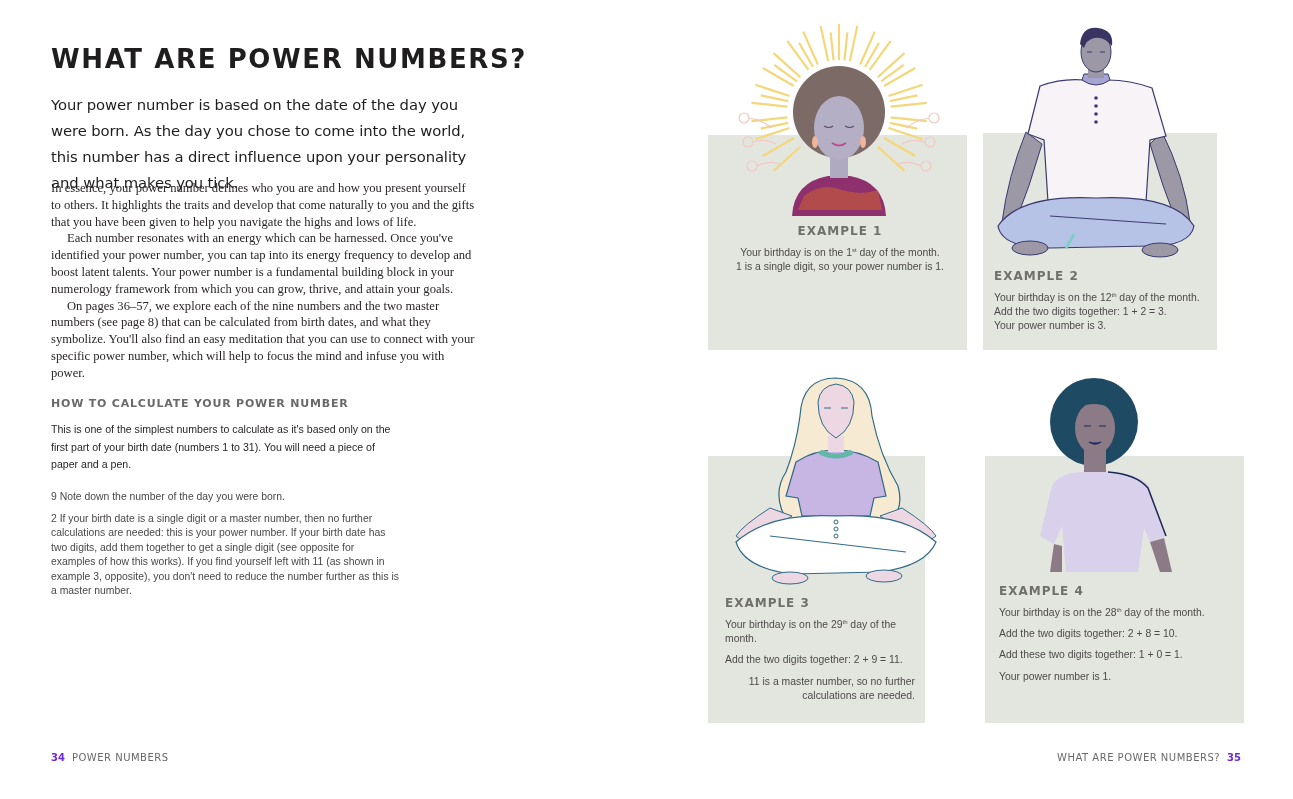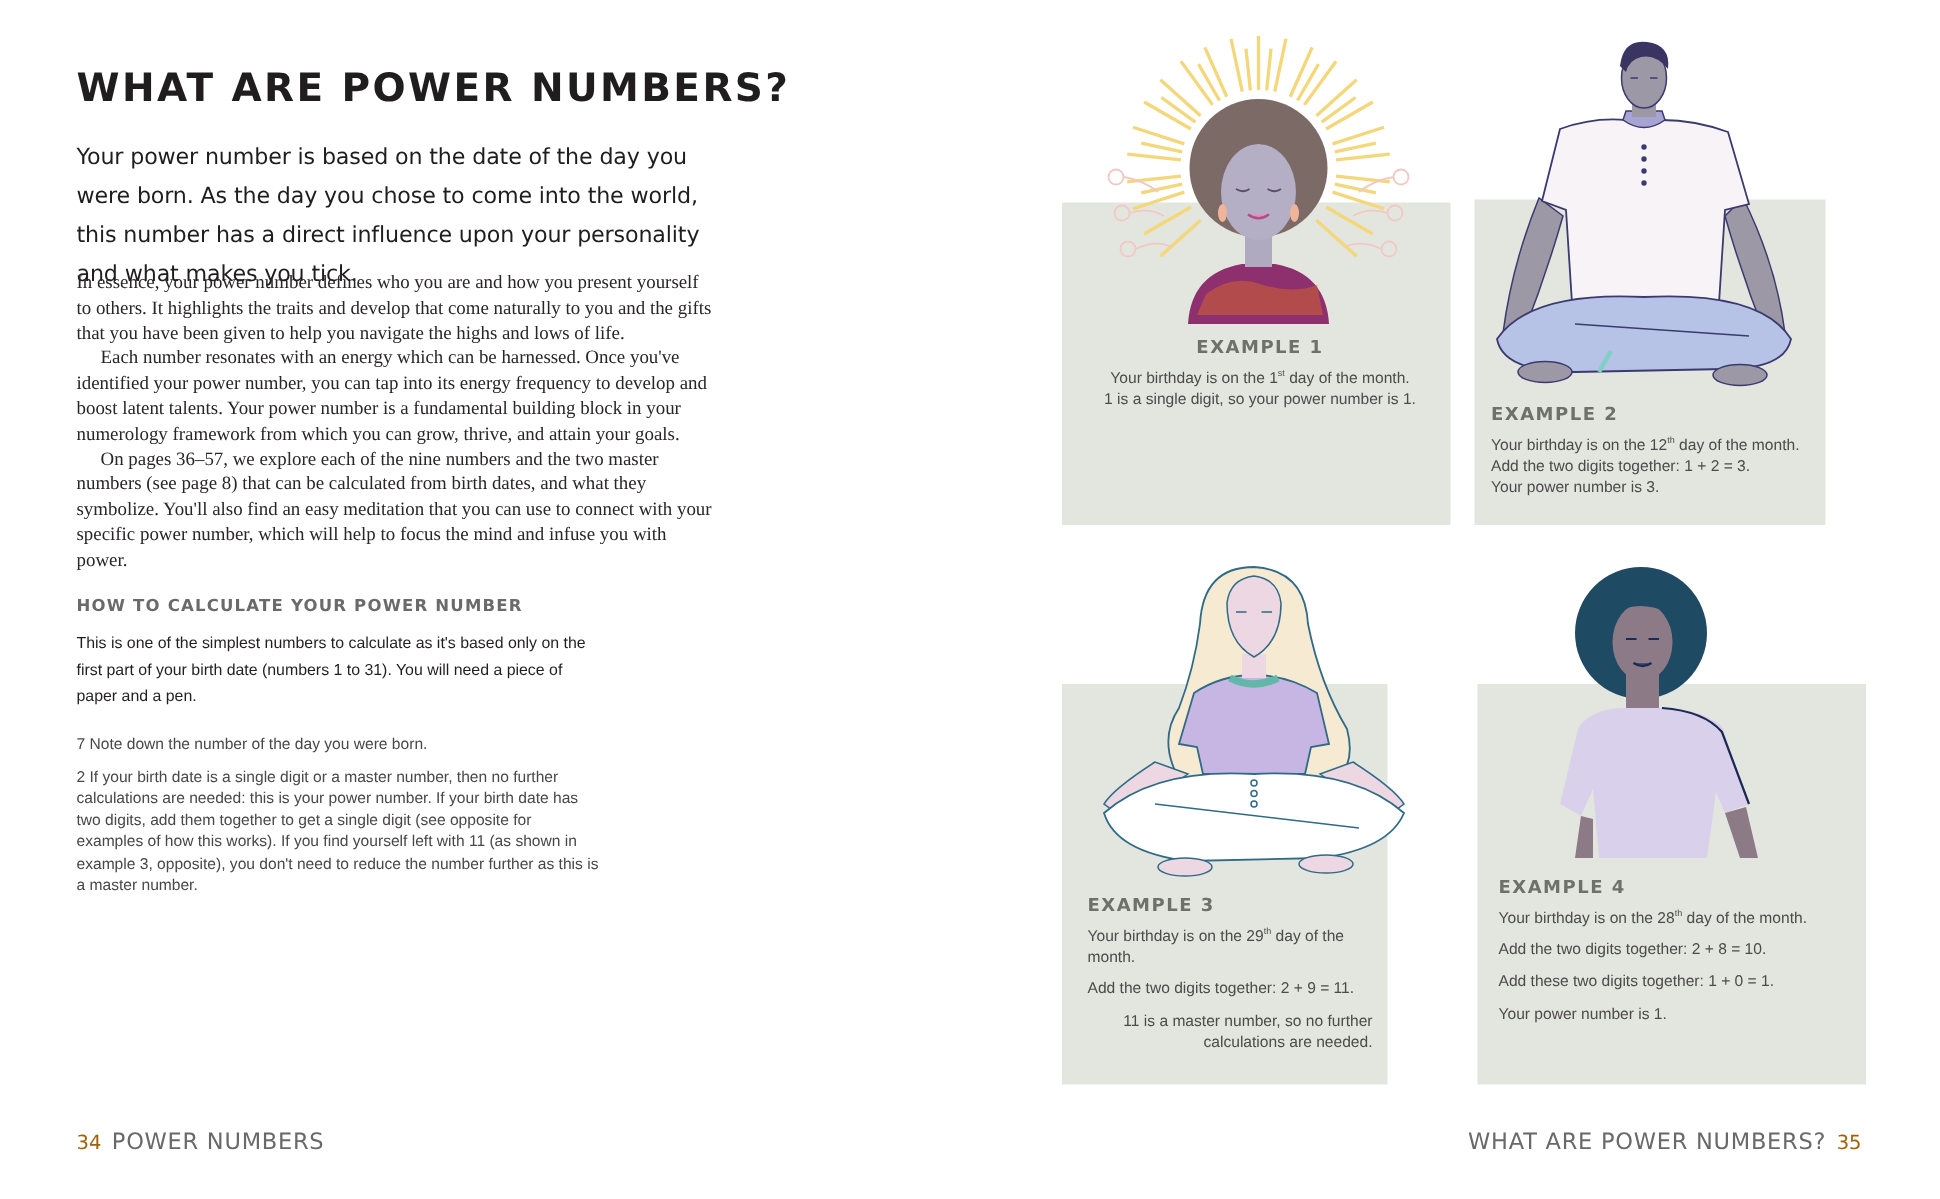--- a/index.html
+++ b/index.html
@@ -36,22 +36,22 @@
     font-family: "Liberation Sans", sans-serif; font-weight: normal;
     font-size: 10.6px; line-height: 17.5px; color: #231f20;
   }
   .steps {
     position: absolute; left: 51px; top: 490px; width: 350px;
     font-family: "Liberation Sans", sans-serif; font-size: 10.4px; line-height: 14.5px; color: #4a4748;
   }
   .steps p { margin-bottom: 7px; }
 
   .folio { position: absolute; top: 752px; font-family: "DejaVu Sans", sans-serif; display: flex; align-items: baseline; gap: 7px; }
-  .folio .num { font-weight: normal; font-size: 13px; color: #a16207; }
-  .folio .run { font-size: 15px; letter-spacing: 0.5px; color: #6a6869; }
+  .folio .num { font-weight: bold; font-size: 10px; color: #6d28d9; }
+  .folio .run { font-size: 10px; letter-spacing: 0.5px; color: #6a6869; }
   .folio-left { left: 51px; }
   .folio-right { right: 52px; }
 
   .ex-box { position: absolute; background: #e3e6de; }
   .ex-box .ex-text { position: absolute; left: 17px; right: 12px; }
   .ex-title {
     font-family: "DejaVu Sans", sans-serif; font-weight: bold; font-size: 12px;
     letter-spacing: 1px; color: #6f706c; margin-bottom: 8px;
   }
   .ex-line { font-family: "Liberation Sans", sans-serif; font-size: 10.4px; line-height: 14.2px; color: #4d4a4b; }
@@ -70,21 +70,21 @@
   <div class="body-serif">
     <p>In essence, your power number defines who you are and how you present yourself to others. It highlights the traits and develop that come naturally to you and the gifts that you have been given to help you navigate the highs and lows of life.</p>
     <p class="indent">Each number resonates with an energy which can be harnessed. Once you've identified your power number, you can tap into its energy frequency to develop and boost latent talents. Your power number is a fundamental building block in your numerology framework from which you can grow, thrive, and attain your goals.</p>
     <p class="indent">On pages 36–57, we explore each of the nine numbers and the two master numbers (see page 8) that can be calculated from birth dates, and what they symbolize. You'll also find an easy meditation that you can use to connect with your specific power number, which will help to focus the mind and infuse you with power.</p>
   </div>
 
   <h2 class="subhead">HOW TO CALCULATE YOUR POWER NUMBER</h2>
   <p class="intro-bold">This is one of the simplest numbers to calculate as it's based only on the first part of your birth date (numbers 1 to 31). You will need a piece of paper and a pen.</p>
 
   <div class="steps">
-    <p>7 Note down the number of the day you were born.</p>
+    <p>9 Note down the number of the day you were born.</p>
     <p>2 If your birth date is a single digit or a master number, then no further calculations are needed: this is your power number. If your birth date has two digits, add them together to get a single digit (see opposite for examples of how this works). If you find yourself left with 11 (as shown in example 3, opposite), you don't need to reduce the number further as this is a master number.</p>
   </div>
 
   <div class="folio folio-left">
     <span class="num">34</span>
     <span class="run">POWER NUMBERS</span>
   </div>
 </div>
 
 <div class="page-right">

